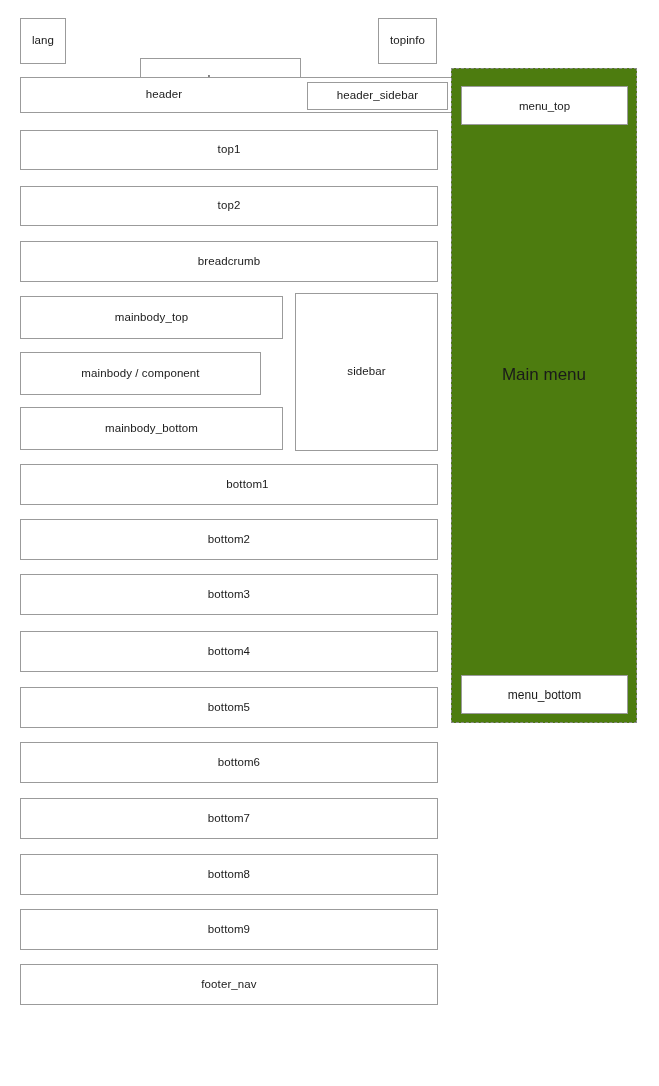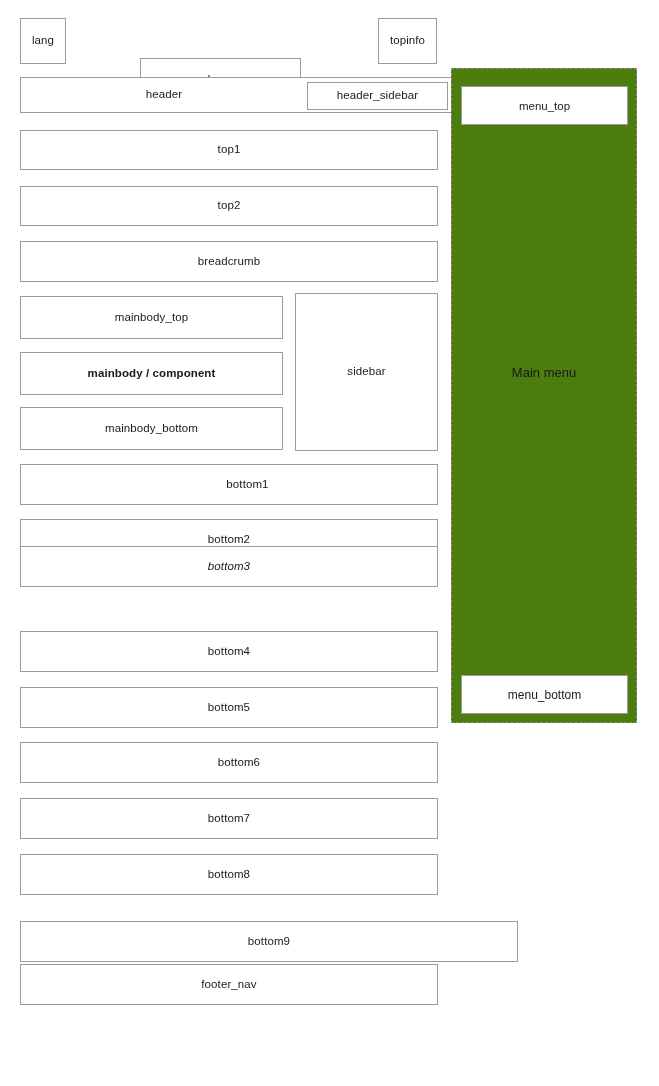--- a/index.html
+++ b/index.html
@@ -64,34 +64,34 @@
     justify-content: center;
     font-size: 11.5px;
   }
 
   #top1-box       { left: 20px; top: 130px; width: 418px; height: 40px; }
   #top2-box       { left: 20px; top: 186px; width: 418px; height: 40px; }
   #breadcrumb-box { left: 20px; top: 241px; width: 418px; height: 41px; }
 
   
   #mainbody-top-box    { left: 20px; top: 296px; width: 263px; height: 43px; }
-  #mainbody-box        { left: 20px; top: 352px; width: 263px; height: 43px; font-weight: bold; }
+  #mainbody-box        { left: 20px; top: 352px; width: 241px; height: 43px; }
   #mainbody-bottom-box { left: 20px; top: 407px; width: 263px; height: 43px; }
   #sidebar-box         { left: 295px; top: 293px; width: 143px; height: 158px; }
 
   
   #bottom1-box    { left: 20px; top: 464px;  width: 418px; height: 41px; padding-left: 37px; }
   #bottom2-box    { left: 20px; top: 519px;  width: 418px; height: 41px; }
-  #bottom3-box    { left: 20px; top: 546px;  width: 418px; height: 41px; font-style: italic; }
+  #bottom3-box    { left: 20px; top: 574px;  width: 418px; height: 41px; }
   #bottom4-box    { left: 20px; top: 631px;  width: 418px; height: 41px; }
   #bottom5-box    { left: 20px; top: 687px;  width: 418px; height: 41px; }
   #bottom6-box    { left: 20px; top: 742px;  width: 418px; height: 41px; padding-left: 20px; }
   #bottom7-box    { left: 20px; top: 798px;  width: 418px; height: 41px; }
   #bottom8-box    { left: 20px; top: 854px;  width: 418px; height: 41px; }
-  #bottom9-box    { left: 20px; top: 909px;  width: 498px; height: 41px; margin-top: 12px; }
+  #bottom9-box    { left: 20px; top: 909px;  width: 418px; height: 41px; }
   #footer-nav-box { left: 20px; top: 964px;  width: 418px; height: 41px; }
 
   
   #menu-column {
     position: absolute;
     box-sizing: border-box;
     left: 451px;
     top: 68px;
     width: 186px;
     height: 655px;
@@ -105,21 +105,21 @@
     border: 1px solid #9b9b9b;
     background: #ffffff;
     display: flex; align-items: center; justify-content: center;
     font-size: 11.5px;
   }
   #menu-main-label {
     position: absolute;
     left: 0; right: 0;
     top: 296px;
     text-align: center;
-    font-size: 13px;
+    font-size: 17px;
     color: #1a1a1a;
   }
   #menu-bottom-box {
     position: absolute;
     box-sizing: border-box;
     left: 9px; top: 606px; width: 167px; height: 39px;
     border: 1px solid #9b9b9b;
     background: #ffffff;
     display: flex; align-items: center; justify-content: center;
     font-size: 12px;

